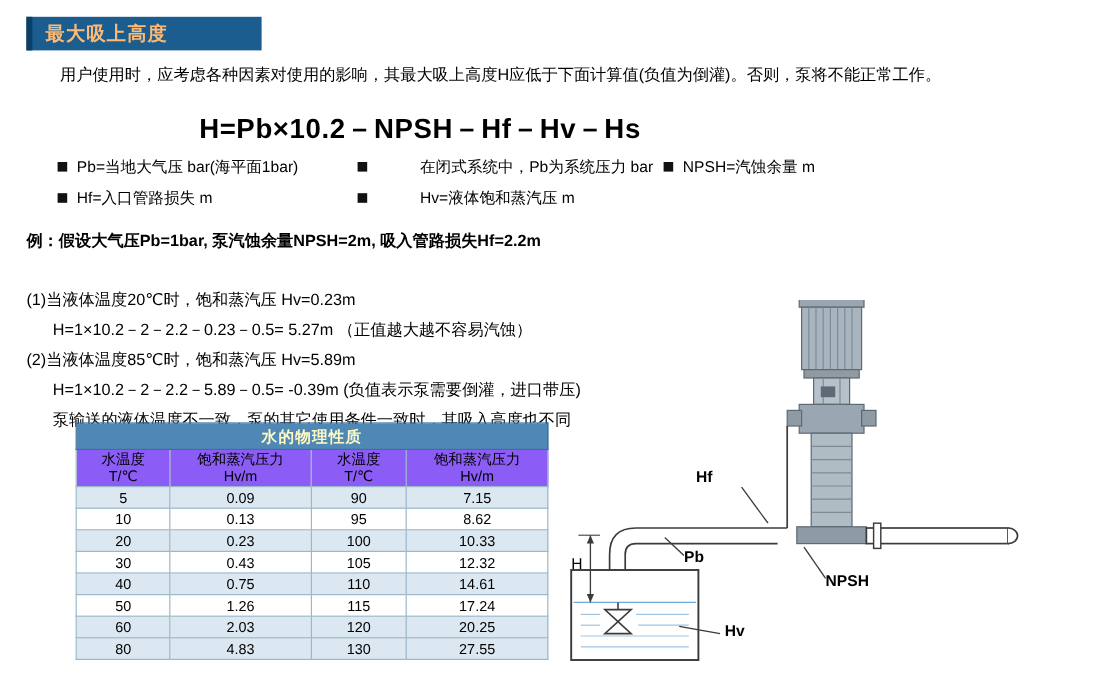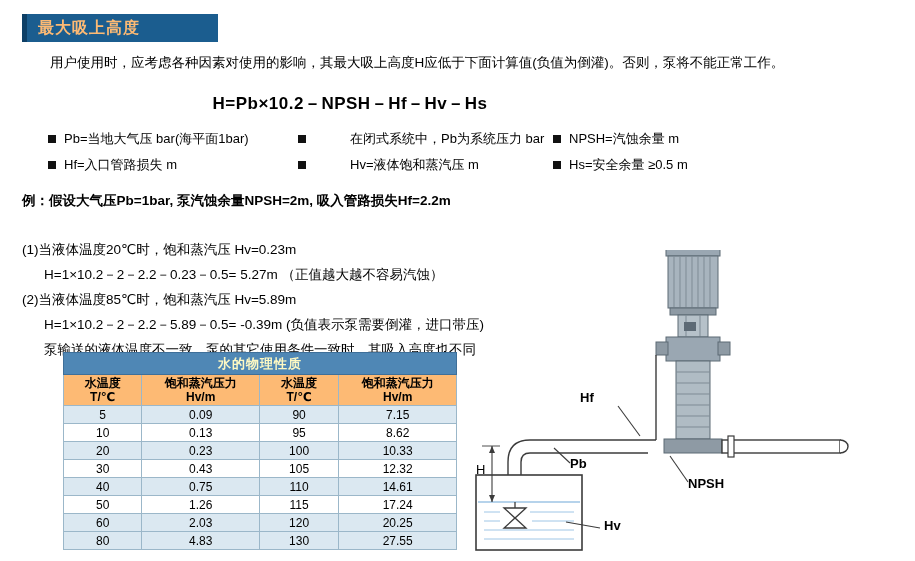--- a/index.html
+++ b/index.html
@@ -27,21 +27,21 @@
   
   #intro{
     position:absolute;left:22px;top:52px;width:870px;
     font-size:13.5px;line-height:22px;
   }
   #intro .indent{text-indent:28px;display:block;}
   
   #formula{
     position:absolute;left:0;top:92px;width:700px;
     text-align:center;
-    font-size:17px;font-weight:bold;letter-spacing:.5px;
+    font-size:23px;font-weight:bold;letter-spacing:.5px;
   }
   
   #legend{
     position:absolute;left:48px;top:130px;width:850px;
     font-size:13px;
   }
   #legend .row{display:flex;margin-bottom:8px;}
   #legend .cell{display:flex;align-items:flex-start;}
   #legend .c1{width:250px;}
   #legend .c2{width:255px;gap:36px;}
@@ -68,21 +68,21 @@
   }
   #water-table th,#water-table td{
     border:1px solid #9bb7c9;
     text-align:center;padding:1px 2px;height:15px;
   }
   #water-table .tbl-title{
     background:#4f87b5;color:#fef9c3;font-weight:bold;font-size:13px;
     height:19px;letter-spacing:1px;border:1px solid #3e6f99;
   }
   #water-table .hdr{
-    background:#fdba74;font-weight:bold;font-size:12px;line-height:14px;
+    background:#8b5cf6;font-weight:normal;font-size:12px;line-height:14px;
   }
   #water-table td.c{width:88px;}
   #water-table td.v{width:133px;}
   .row-shade{background:#dbe8f1;}
   .row-plain{background:#ffffff;}
   
   #diagram{
     position:absolute;left:470px;top:250px;width:440px;height:310px;
   }
   .dlabel{
@@ -119,24 +119,20 @@
     </div>
   </div>
   <div class="row">
     <div class="cell c1">
       <span class="sq"></span>
       <span>Hf=入口管路损失  m</span>
     </div>
     <div class="cell c2">
       <span class="sq"></span>
       <span>Hv=液体饱和蒸汽压  m</span>
-    </div>
-    <div class="cell c3">
-      <span class="sq"></span>
-      <span>Hs=安全余量 ≥0.5 m</span>
     </div>
   </div>
 </div>
 
 <div id="example">
   <span>例：</span><span>假设大气压Pb=1bar,   泵汽蚀余量NPSH=2m,  吸入管路损失Hf=2.2m</span>
 </div>
 <div id="ex-lines">
   <div style="height:25px;"></div>
   <div>(1)当液体温度20℃时，饱和蒸汽压  Hv=0.23m</div>

